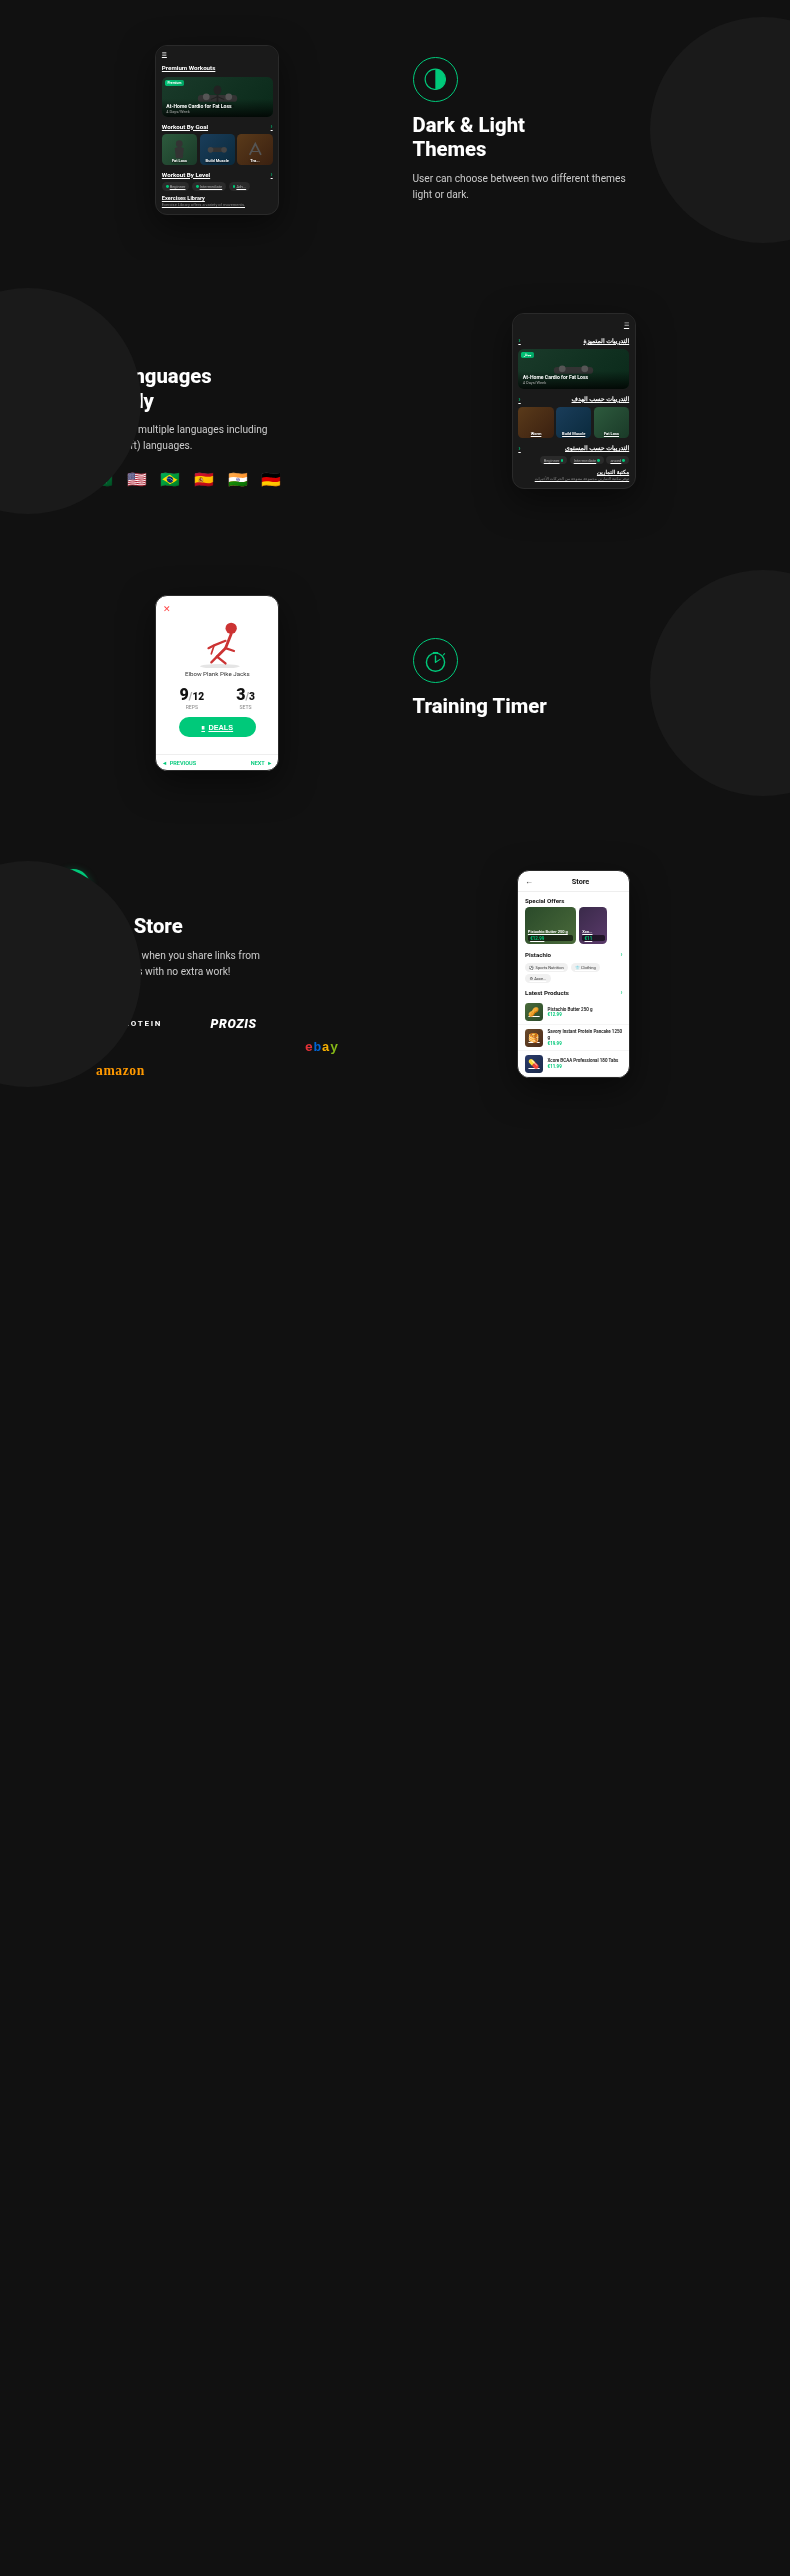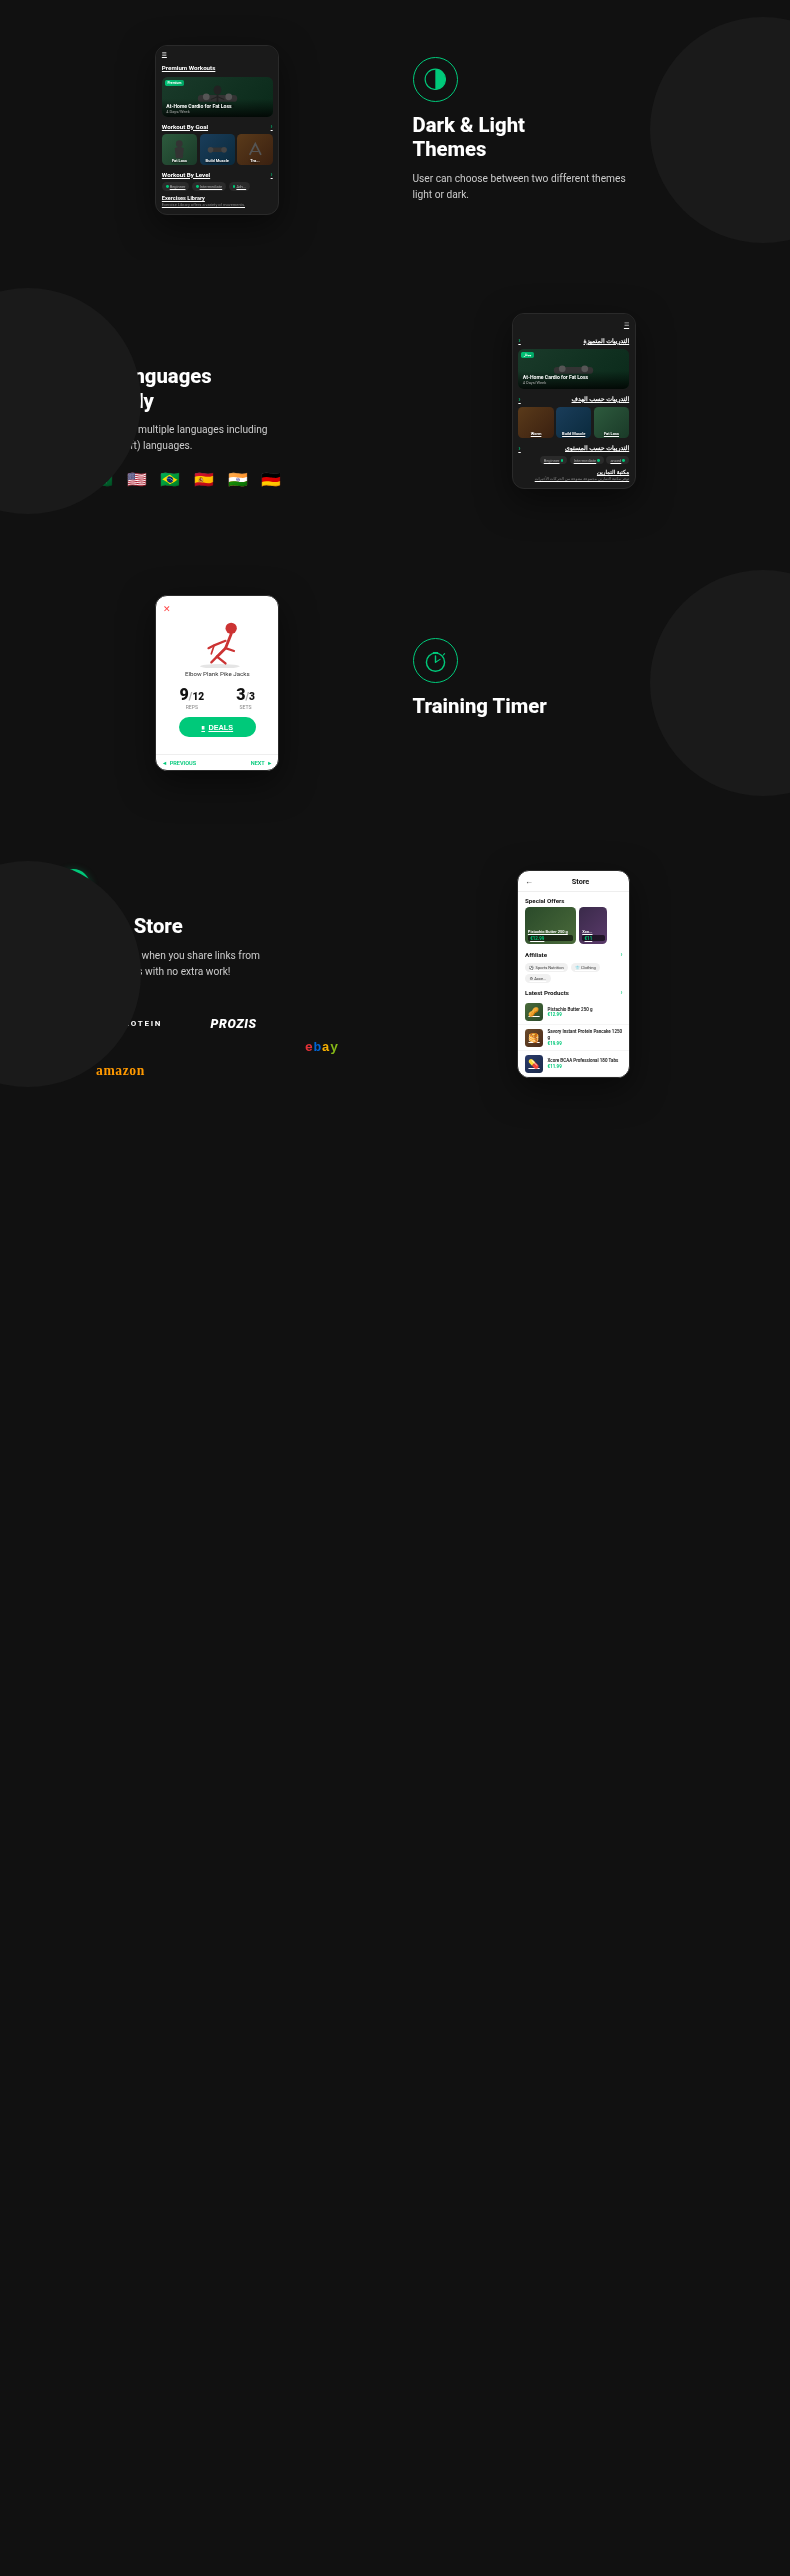--- a/index.html
+++ b/index.html
@@ -893,21 +893,21 @@
 
           <div class="offer-card" style="width:28px;">
             <div style="width:100%;height:100%;background:linear-gradient(135deg,#3a2a4a,#5a3a6a);display:flex;flex-direction:column;justify-content:flex-end;padding:2.8px;">
               <div style="font-size:4px;color:#fff;font-weight:600;margin-bottom:1.1px;">Xco...</div>
               <div class="offer-card-price">€11</div>
             </div>
           </div>
         </div>
 
         <div style="display:flex;align-items:center;justify-content:space-between;padding:2.3px 6.8px;">
-          <div class="store-section-title" style="padding:0;">Affiliate</div>
+          <div class="store-section-title" style="padding:0;">Pistachio</div>
           <span style="color:#00c97a;font-size:6.8px;">›</span>
         </div>
 
         <div class="store-categories">
           <div class="category-tag">⚽ Sports Nutrition</div>
           <div class="category-tag">👕 Clothing</div>
           <div class="category-tag">⚙ Acce...</div>
         </div>
 
         <div style="display:flex;align-items:flex-end;justify-content:space-between;padding:2.3px 6.8px;gap:24px;">

